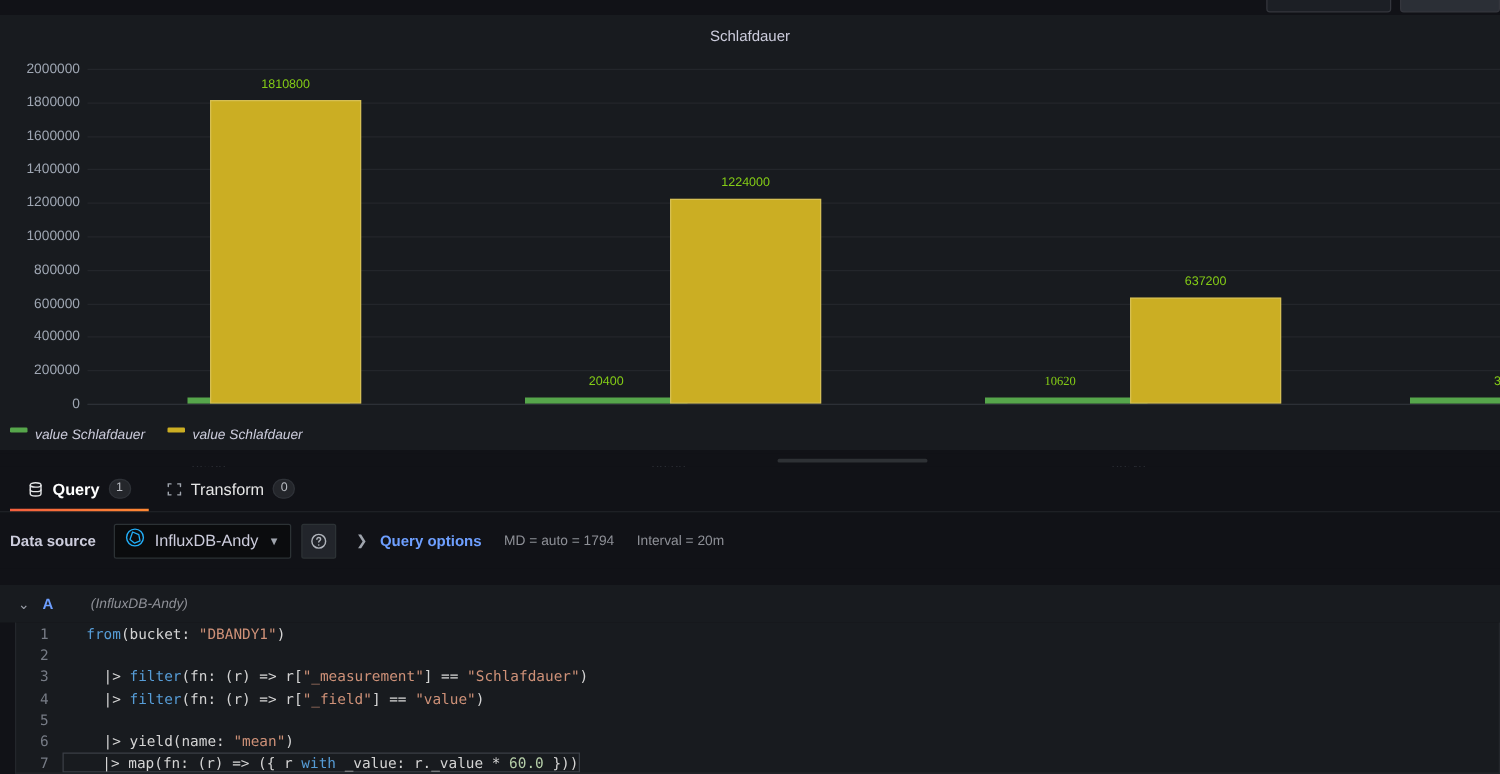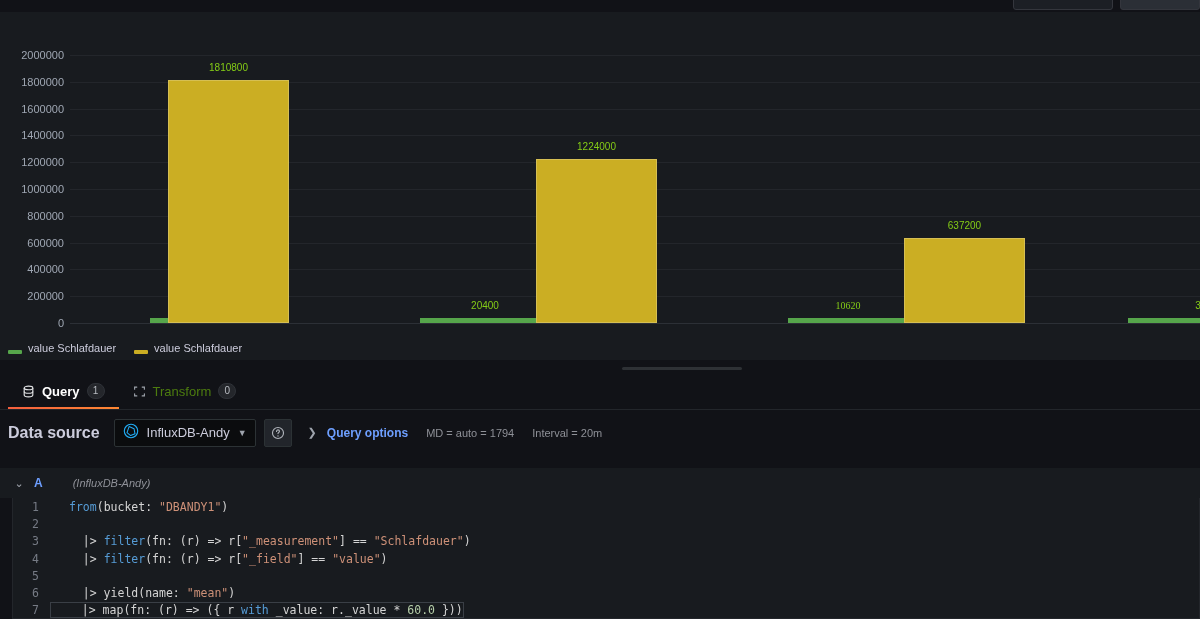--- a/index.html
+++ b/index.html
@@ -62,21 +62,21 @@
   #axis-base {
     position: absolute; left: 70px; top: 311px; width: 1130px; height: 1px;
     background: #2c3036;
   }
 
   
   #legend {
     position: absolute; top: 342px; left: 8px;
     display: flex; align-items: center; gap: 18px;
   }
-  .legend-item { display: flex; align-items: flex-end; gap: 6px; }
+  .legend-item { display: flex; align-items: flex-start; gap: 6px; font-style: italic; }
   .legend-swatch { width: 14px; height: 4px; border-radius: 1px; }
   .legend-text { font-size: 11px; color: #ccccdc; }
 
   
   #splitter {
     position: absolute; top: 363px; left: 0; width: 1200px; height: 10px;
     background: #111217;
   }
   #splitter-grip {
     position: absolute; left: 622px; top: 4px; width: 120px; height: 3px;
@@ -86,41 +86,41 @@
   
   #tabs-bar {
     position: absolute; top: 373px; left: 0; width: 1200px; height: 37px;
     background: #111217; border-bottom: 1px solid #23262b;
     display: flex; align-items: stretch; padding-left: 8px;
   }
   .tab {
     display: flex; align-items: center; gap: 7px;
     padding: 0 14px; position: relative; cursor: pointer;
   }
-  .tab-label { font-size: 13px; color: #4d7c0f; }
+  .tab-label { font-size: 13px; color: #e5e5e5; }
   .tab.active .tab-label { color: #ffffff; font-weight: 600; }
   .tab-badge {
     font-size: 10px; color: #b9bcc2; background: #24262b;
     border: 1px solid #2f3238; border-radius: 9px;
     min-width: 18px; height: 16px; line-height: 14px; text-align: center;
     padding: 0 4px;
   }
   .tab.active::after {
     content: ""; position: absolute; left: 0; right: 0; bottom: 0;
     height: 2px; background: linear-gradient(90deg,#f55f3e,#ff8833);
   }
   .tab-icon { color: #9fa4ad; display: flex; }
   .tab.active .tab-icon { color: #e3e4e6; }
 
   
   #ds-row {
     position: absolute; top: 410px; left: 0; width: 1200px; height: 45px;
     background: #111217; display: flex; align-items: center; padding-left: 8px;
   }
-  #ds-label { font-size: 16px; color: #ccccdc; font-weight: 600; margin-right: 14px; }
+  #ds-label { font-size: 12px; color: #ccccdc; font-weight: 600; margin-right: 14px; }
   #ds-picker {
     display: flex; align-items: center; gap: 8px;
     height: 28px; padding: 0 8px; min-width: 120px;
     background: #0b0c0e; border: 1px solid #2c3235; border-radius: 2px;
     cursor: pointer;
   }
   #ds-name { font-size: 13px; color: #ccccdc; flex: 1; }
   .chev { color: #9fa4ad; font-size: 9px; }
   #ds-help {
     margin-left: 8px; width: 28px; height: 28px;
@@ -171,20 +171,21 @@
 </style>
 </head>
 <body>
 
 <div id="top-strip">
   <div class="top-ghost-btn" id="ghost-1"></div>
   <div class="top-ghost-btn" id="ghost-2"></div>
 </div>
 
 <div id="viz-panel">
+  <div id="panel-title">Schlafdauer</div>
   <div id="plot-area">
       <div class="gridline" style="top: 0px;"></div>
       <div class="ytick" style="top: 0px;">2000000</div>
       <div class="gridline" style="top: 26.8px;"></div>
       <div class="ytick" style="top: 26.8px;">1800000</div>
       <div class="gridline" style="top: 53.6px;"></div>
       <div class="ytick" style="top: 53.6px;">1600000</div>
       <div class="gridline" style="top: 80.4px;"></div>
       <div class="ytick" style="top: 80.4px;">1400000</div>
       <div class="gridline" style="top: 107.2px;"></div>

